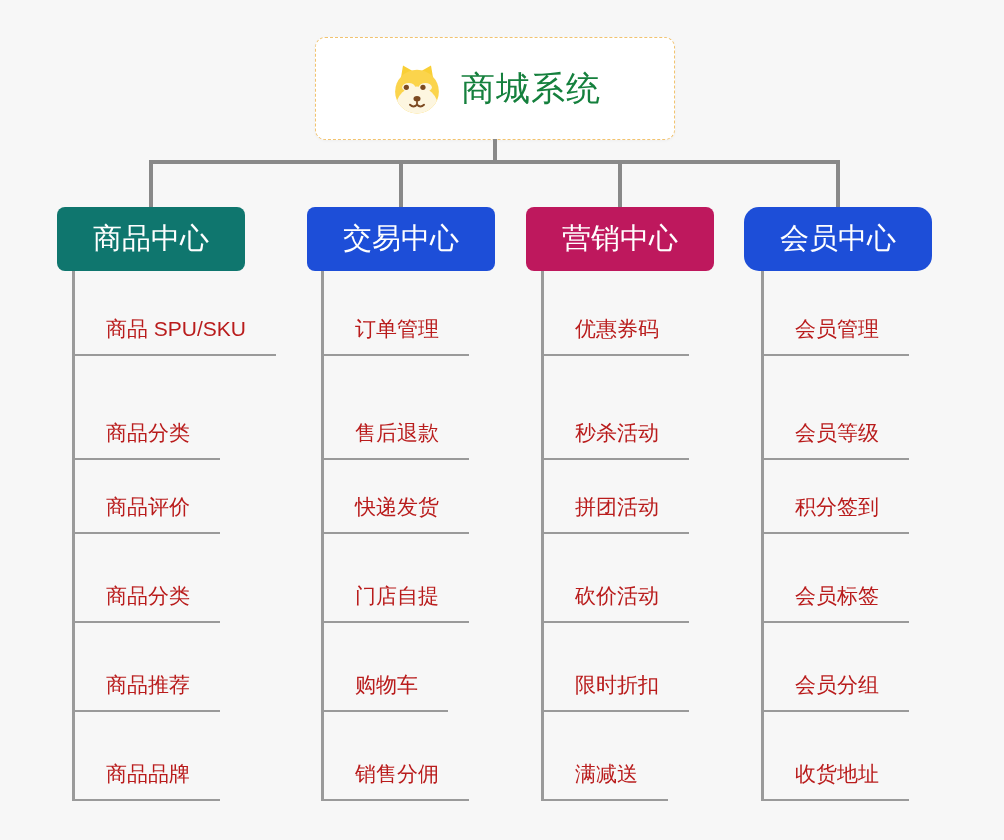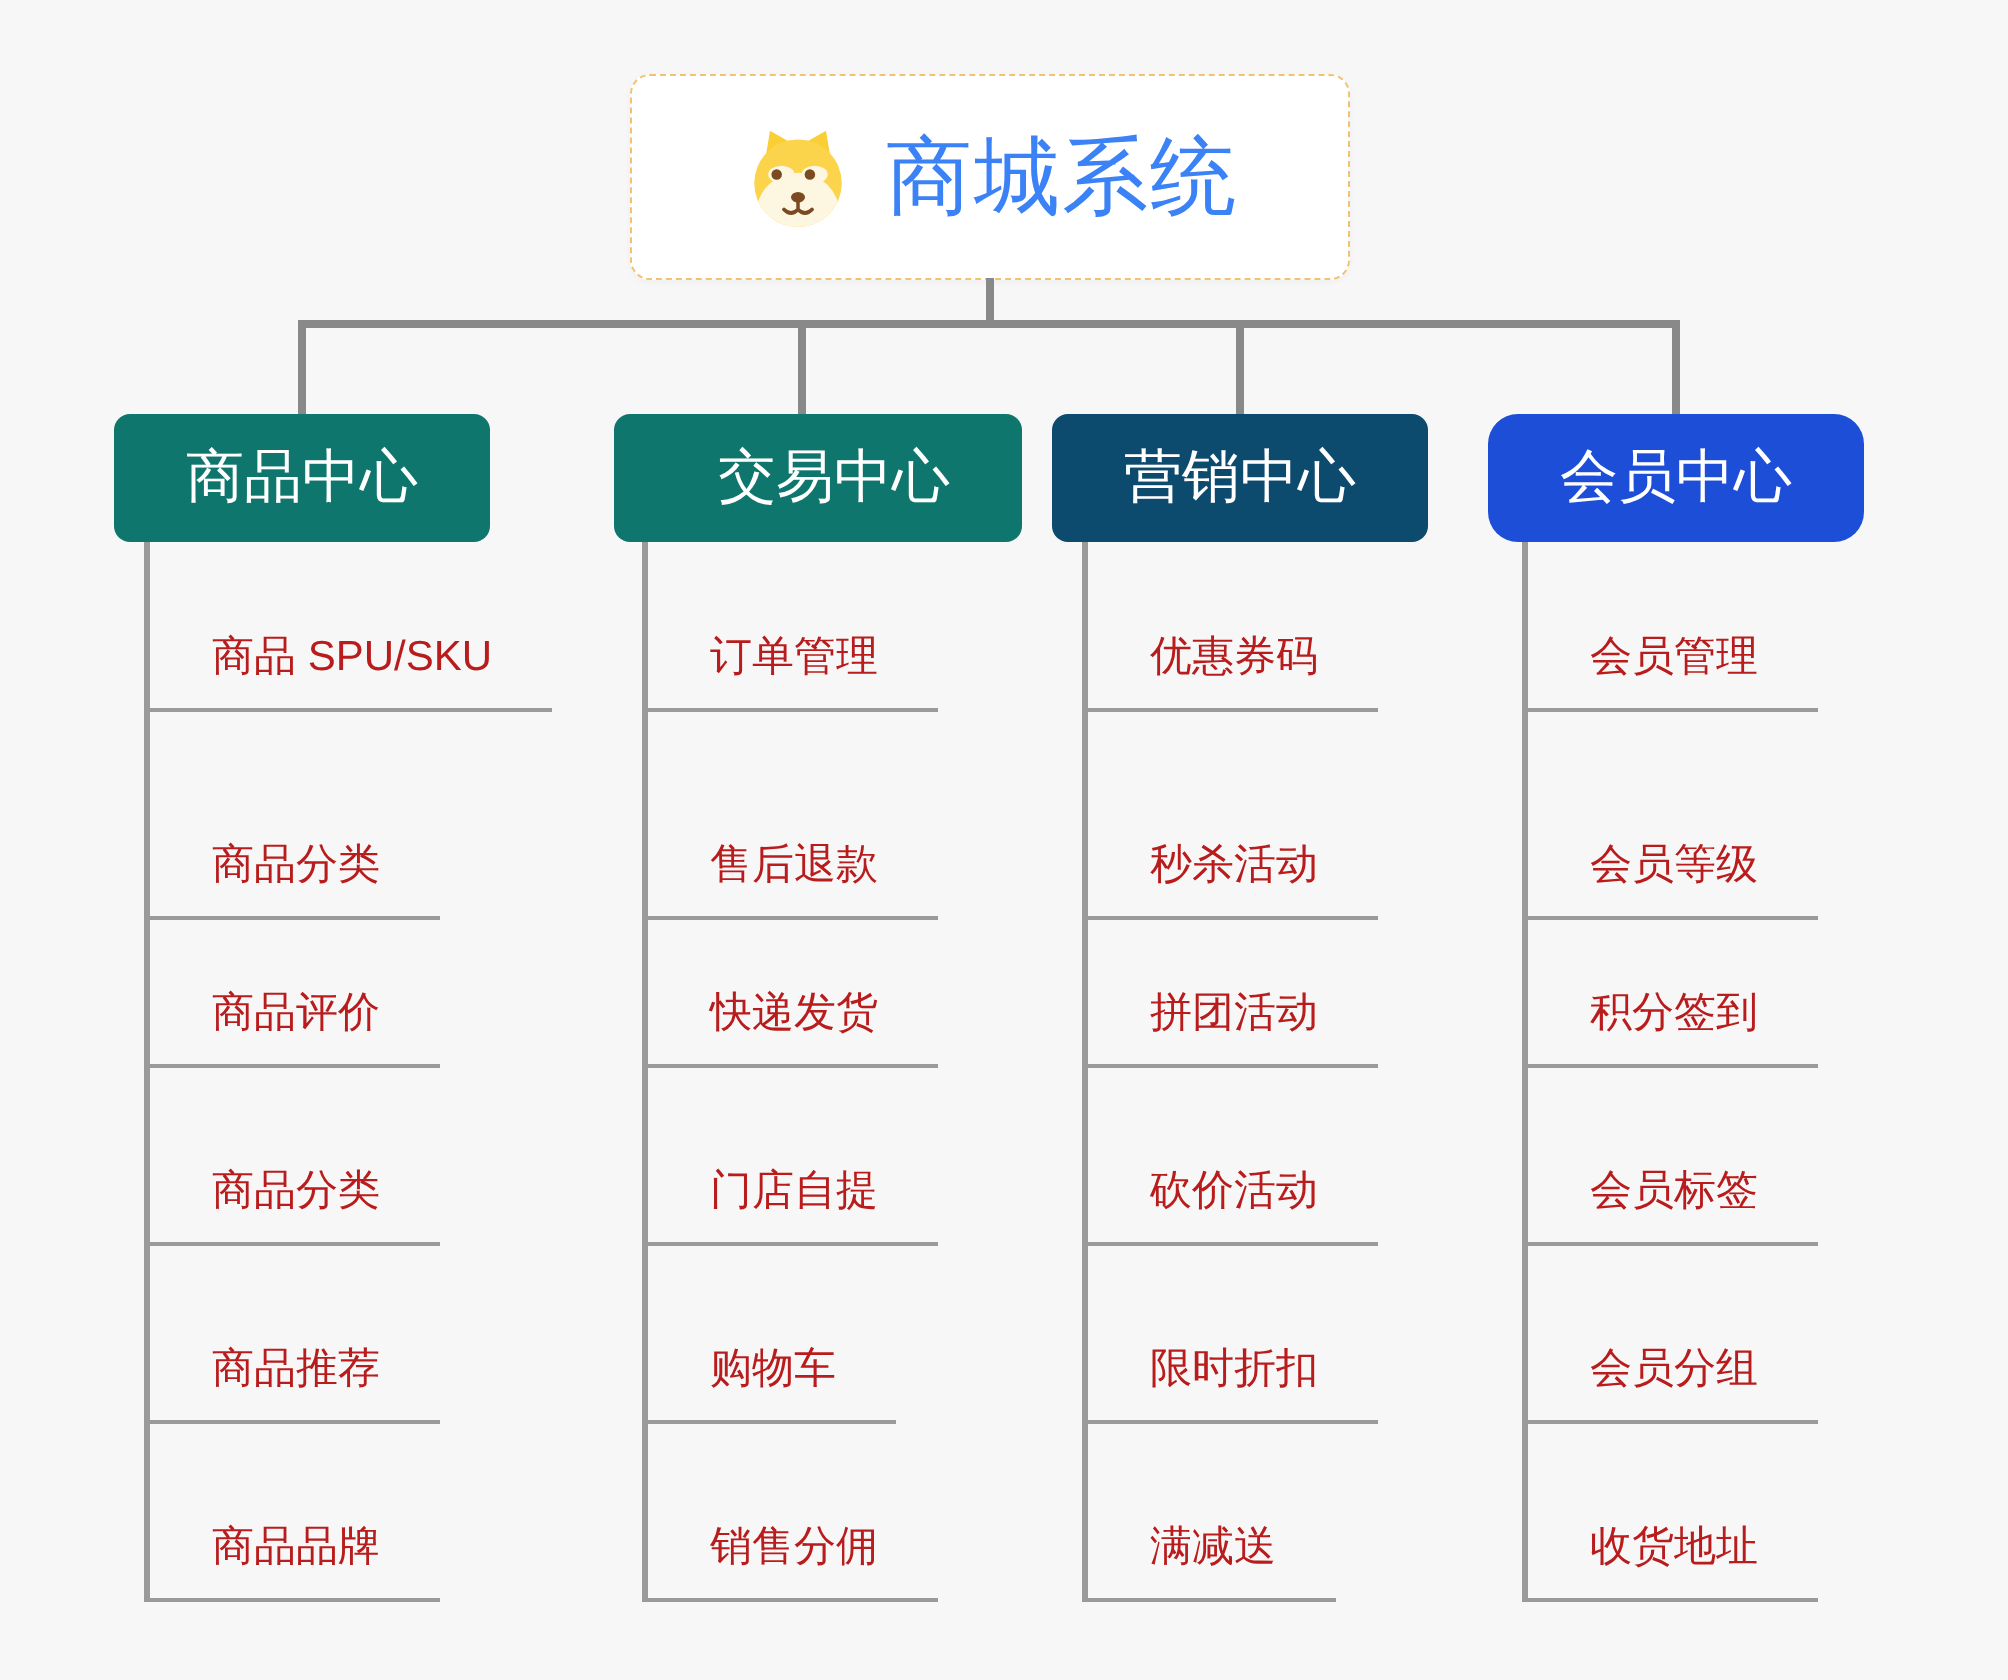--- a/index.html
+++ b/index.html
@@ -17,23 +17,23 @@
   .root-node{
     position:absolute;left:315px;top:37px;width:360px;height:103px;
     background:#ffffff;
     border:1px dashed #f2c36f;
     border-radius:10px;
     box-sizing:border-box;
     display:flex;align-items:center;justify-content:center;gap:16px;
     box-shadow:0 1px 3px rgba(0,0,0,0.04);
   }
   .root-label{
-    font-size:43px;
+    font-size:34px;
     font-weight:500;
-    color:#3b82f6;
+    color:#15803d;
     letter-spacing:1px;
     white-space:nowrap;
   }
   .root-icon{width:56px;height:56px;flex:0 0 auto;}
   
   .line{position:absolute;background:#898989;}
   .v-root{left:493px;top:139px;width:4px;height:24px;}
   .h-main{left:149px;top:160px;width:691px;height:4px;border-radius:2px;}
   .v-drop{top:160px;width:4px;height:48px;}
   .v-drop.d0{left:149px}
@@ -112,24 +112,24 @@
   <div class="line v-root"></div>
   <div class="line h-main"></div>
   <div class="line v-drop d0"></div>
   <div class="line v-drop d1"></div>
   <div class="line v-drop d2"></div>
   <div class="line v-drop d3"></div>
 
   <div class="branch b0" style="background: #0f766e;">
     <span>商品中心</span>
   </div>
-  <div class="branch b1" style="background: #0f766e; padding-left: 16px;">
+  <div class="branch b1" style="background: #1d4ed8;">
     <span>交易中心</span>
   </div>
-  <div class="branch b2" style="background: #0c4a6e;">
+  <div class="branch b2" style="background: #be185d;">
     <span>营销中心</span>
   </div>
   <div class="branch b3" style="background: #1d4ed8; border-radius: 15px;">
     <span>会员中心</span>
   </div>
 
   <div class="spine s0"></div>
   <div class="spine s1"></div>
   <div class="spine s2"></div>
   <div class="spine s3"></div>

